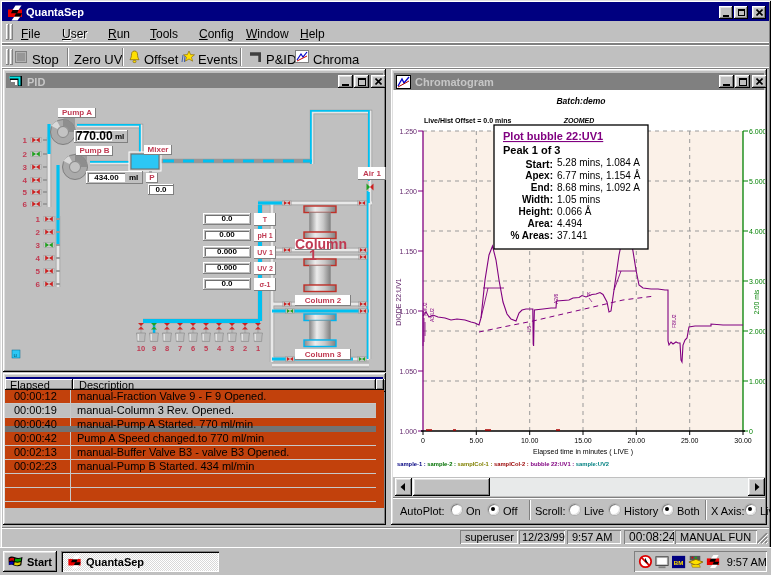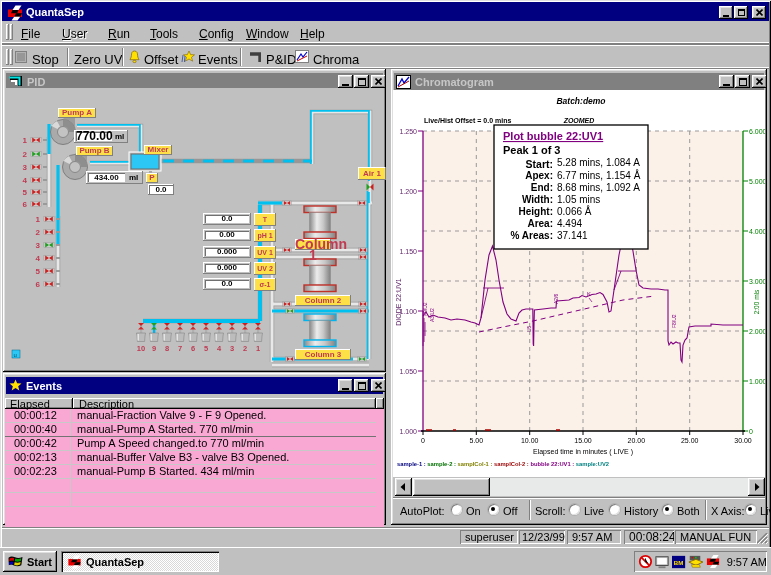--- a/index.html
+++ b/index.html
@@ -6,21 +6,21 @@
 box-shadow:inset 1px 1px 0 #dfdfdf,inset -1px -1px 0 #000,inset 2px 2px 0 #fff,inset -2px -2px 0 #808080}
 .abs{position:absolute}
 .r2{box-shadow:inset -1px -1px 0 #000,inset 1px 1px 0 #fff,inset -2px -2px 0 #808080,inset 2px 2px 0 #dfdfdf}
 .r1{box-shadow:inset -1px -1px 0 #808080,inset 1px 1px 0 #fff}
 .r1b{box-shadow:inset -1px -1px 0 #000,inset 1px 1px 0 #fff,inset -2px -2px 0 #808080}
 .s1{box-shadow:inset 1px 1px 0 #808080,inset -1px -1px 0 #fff}
 .win{background:#c0c0c0;box-shadow:inset -1px -1px 0 #000,inset 1px 1px 0 #fff,inset -2px -2px 0 #808080,inset 2px 2px 0 #dfdfdf}
 .tbtn{background:#c0c0c0;box-shadow:inset -1px -1px 0 #000,inset 1px 1px 0 #fff,inset -2px -2px 0 #808080,inset 2px 2px 0 #dfdfdf;display:flex;align-items:center;justify-content:center}
 .ttl{font-weight:bold;font-size:11px;color:#fff}
 .itl{color:#c6c6c6}
-.lbl{background:#fde047;box-shadow:inset -1px -1px 0 #808080,inset 1px 1px 0 #fff;color:#c03a52;font-weight:bold;font-size:8px;text-align:center;line-height:10px}
+.lbl{background:#ffffff;box-shadow:inset -1px -1px 0 #808080,inset 1px 1px 0 #fff;color:#c03a52;font-weight:bold;font-size:8px;text-align:center;line-height:10px}
 </style></head><body>
 <div id="root">
 
 <div class="abs" style="left:2px;top:2px;width:767px;height:19px;background:#000080;display:flex;align-items:center">
   <svg class="abs" style="left:5px;top:3px" width="16" height="16" viewBox="0 0 16 16">
     <rect x="1" y="4.5" width="14" height="7.5" fill="#e80000"></rect>
     <path d="M8.5 0.5 L14.5 0.5 L11.5 5 L5.5 5 Z" fill="#fff"></path>
     <path d="M5.5 5 L11.5 5 L10.2 8.2 L4 8.2 Z" fill="#000"></path>
     <path d="M9 8.2 L15 8.2 L13.2 11.8 L7.2 11.8 Z" fill="#000"></path>
     <path d="M7.2 11.8 L13.2 11.8 L10.5 15.5 L4.5 15.5 Z" fill="#fff"></path>
@@ -400,33 +400,37 @@
         </div>
     <div class="tbtn abs" style="left:348px;top:2px;width:15px;height:13px">
           <div style="width:8px;height:8px;border:2px solid #000;border-left-width:1px;border-right-width:1px;border-bottom-width:1px"></div>
         </div>
     <div class="tbtn abs" style="left:365px;top:2px;width:15px;height:13px">
           <svg width="7" height="7" viewBox="0 0 7 7">
             <path d="M0.5 0.5 L6.5 6.5 M6.5 0.5 L0.5 6.5" stroke="#000" stroke-width="1.6"></path>
           </svg>
         </div>
   </div>
-  <div class="abs" style="left:2px;top:25px;width:379px;height:129px;background:#f9a8d4">
+  <div class="abs" style="left:2px;top:6px;width:379px;height:129px;background:#c2410c">
 
     <div class="abs" style="left:0;top:0;width:379px;height:11px;display:flex;font-size:11px">
       <div class="r1b" style="width:68px;background:#c0c0c0;padding-left:5px">Elapsed</div>
       <div class="r1b" style="width:303px;background:#c0c0c0;padding-left:6px">Description</div>
       <div class="r1b" style="width:8px;background:#c0c0c0"></div>
     </div>
     <div id="evrows" class="abs" style="left:0;top:11px;width:371px;font-size:11px">
       <div style="display:flex;height:14px;border-bottom:1px solid #c8c8c8;line-height:13px">
             <div style="width:66px;padding-left:9px;border-right:1px solid #c8c8c8">00:00:12</div>
             <div style="padding-left:6px;white-space:nowrap">manual-Fraction Valve 9 - F 9 Opened.</div>
           </div>
-      <div style="display:flex;height:14px;border-bottom:1px solid #737373;line-height:13px">
+      <div style="display:flex;height:14px;background:#c0c0c0;border-bottom:1px solid #c8c8c8;line-height:13px">
+            <div style="width:66px;padding-left:9px;border-right:1px solid #c8c8c8">00:00:19</div>
+            <div style="padding-left:6px;white-space:nowrap">manual-Column 3 Rev. Opened.</div>
+          </div>
+      <div style="display:flex;height:14px;border-bottom:6px solid #737373;line-height:13px">
             <div style="width:66px;padding-left:9px;border-right:1px solid #c8c8c8">00:00:40</div>
             <div style="padding-left:6px;white-space:nowrap">manual-Pump A Started. 770 ml/min</div>
           </div>
       <div style="display:flex;height:14px;border-bottom:1px solid #c8c8c8;line-height:13px">
             <div style="width:66px;padding-left:9px;border-right:1px solid #c8c8c8">00:00:42</div>
             <div style="padding-left:6px;white-space:nowrap">Pump A Speed changed.to 770 ml/min</div>
           </div>
       <div style="display:flex;height:14px;border-bottom:1px solid #c8c8c8;line-height:13px">
             <div style="width:66px;padding-left:9px;border-right:1px solid #c8c8c8">00:02:13</div>
             <div style="padding-left:6px;white-space:nowrap">manual-Buffer Valve B3 - valve B3 Opened.</div>

